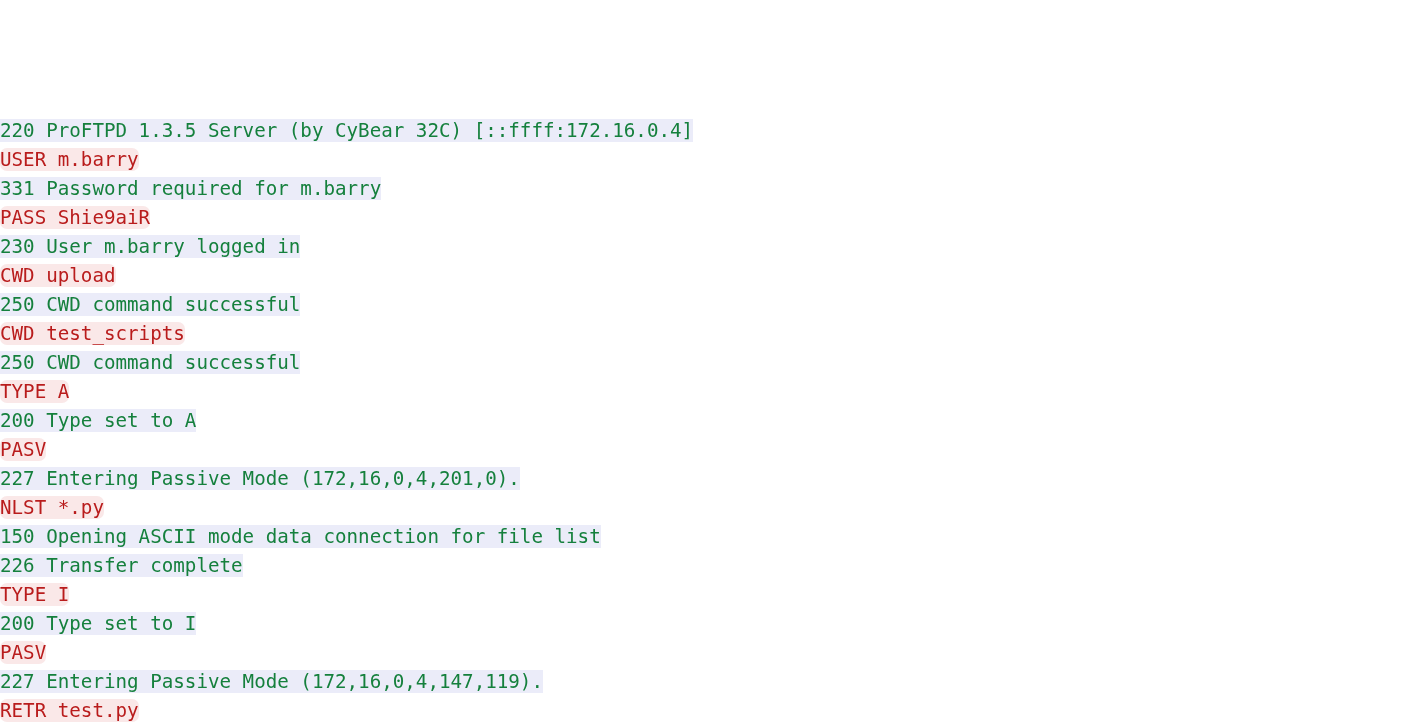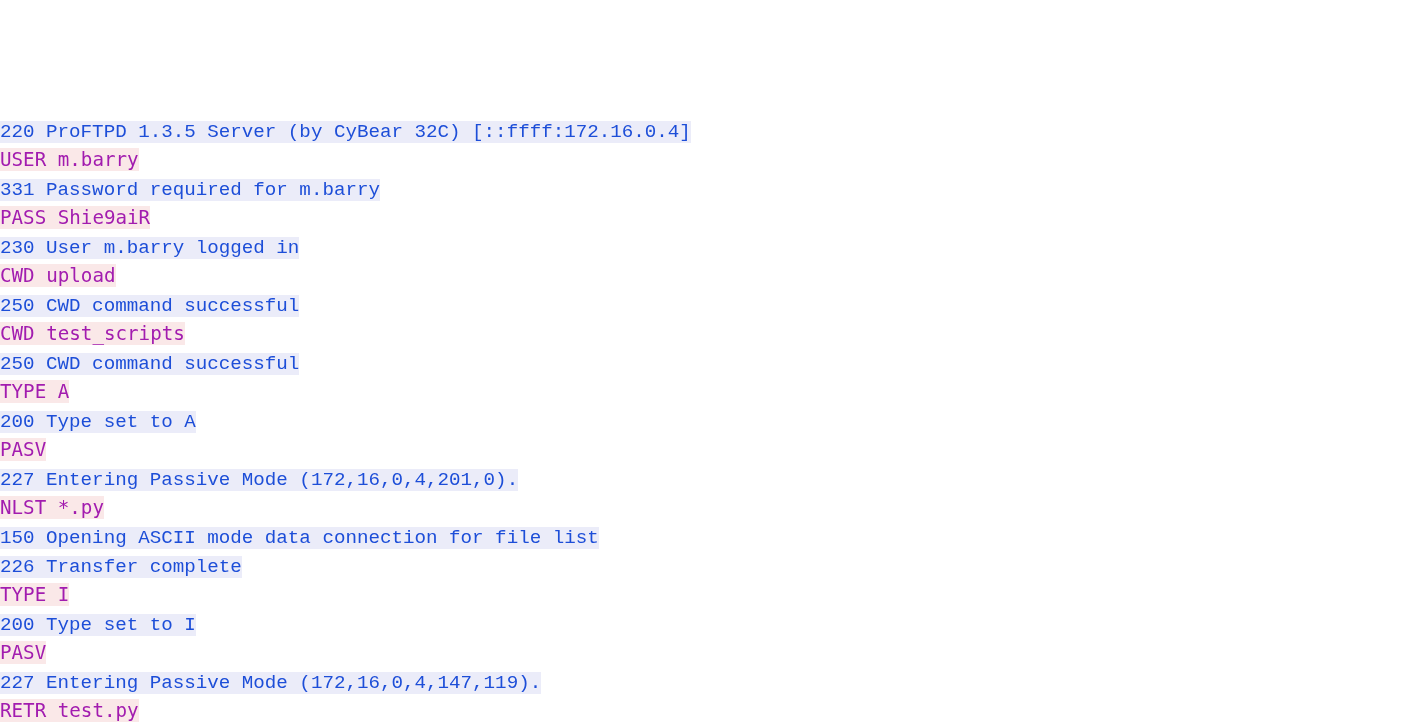--- a/index.html
+++ b/index.html
@@ -15,27 +15,27 @@
       white-space: pre;
       overflow: hidden;
       width: 1414px;
       height: 724px;
     }
     .line {
       display: block;
       height: 29px;
     }
     .response {
-      color: #1d4ed8;
+      color: #15803d;
       background: #ebecf9;
-      font-family: Liberation Mono, monospace;
     }
     .request {
-      color: #a21caf;
+      color: #b91c1c;
       background: #fae8e8;
+      border-radius: 7px;
     }
   </style>
 </head>
 <body>
 
 
 
 <div id="container"><div class="line"><span class="response">220 ProFTPD 1.3.5 Server (by CyBear 32C) [::ffff:172.16.0.4]</span></div><div class="line"><span class="request">USER m.barry</span></div><div class="line"><span class="response">331 Password required for m.barry</span></div><div class="line"><span class="request">PASS Shie9aiR</span></div><div class="line"><span class="response">230 User m.barry logged in</span></div><div class="line"><span class="request">CWD upload</span></div><div class="line"><span class="response">250 CWD command successful</span></div><div class="line"><span class="request">CWD test_scripts</span></div><div class="line"><span class="response">250 CWD command successful</span></div><div class="line"><span class="request">TYPE A</span></div><div class="line"><span class="response">200 Type set to A</span></div><div class="line"><span class="request">PASV</span></div><div class="line"><span class="response">227 Entering Passive Mode (172,16,0,4,201,0).</span></div><div class="line"><span class="request">NLST *.py</span></div><div class="line"><span class="response">150 Opening ASCII mode data connection for file list</span></div><div class="line"><span class="response">226 Transfer complete</span></div><div class="line"><span class="request">TYPE I</span></div><div class="line"><span class="response">200 Type set to I</span></div><div class="line"><span class="request">PASV</span></div><div class="line"><span class="response">227 Entering Passive Mode (172,16,0,4,147,119).</span></div><div class="line"><span class="request">RETR test.py</span></div></div>
 
 

